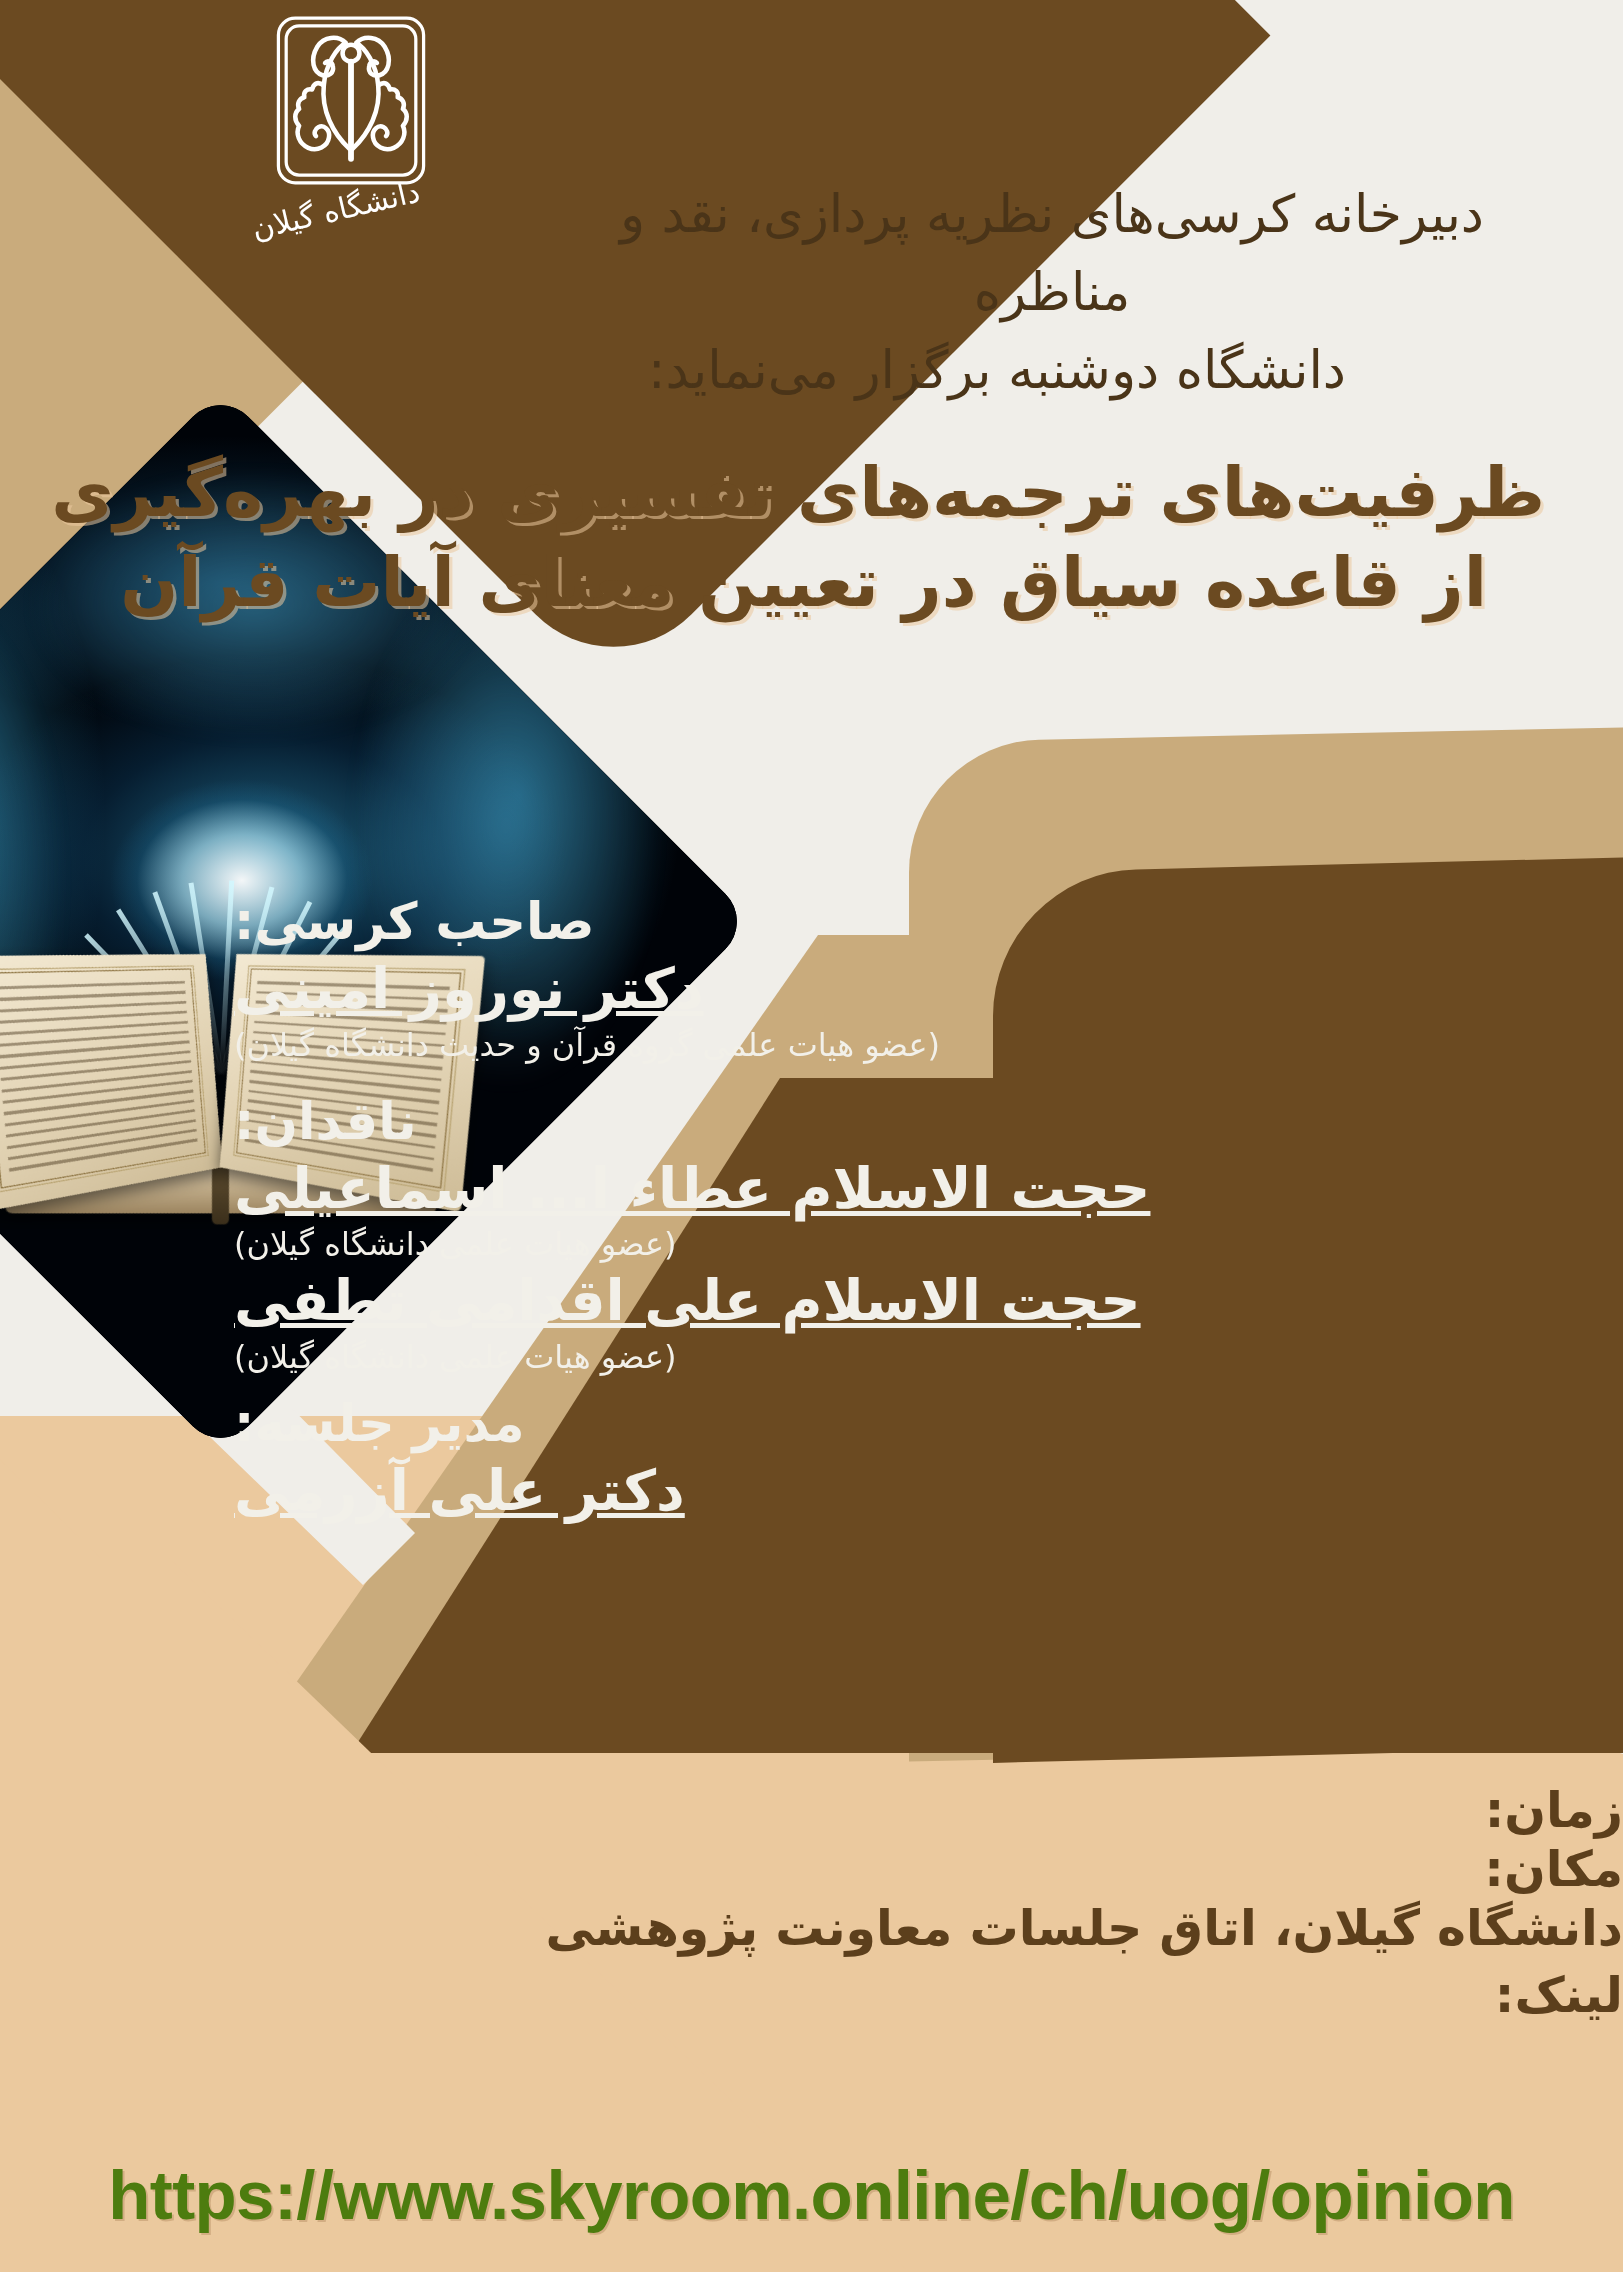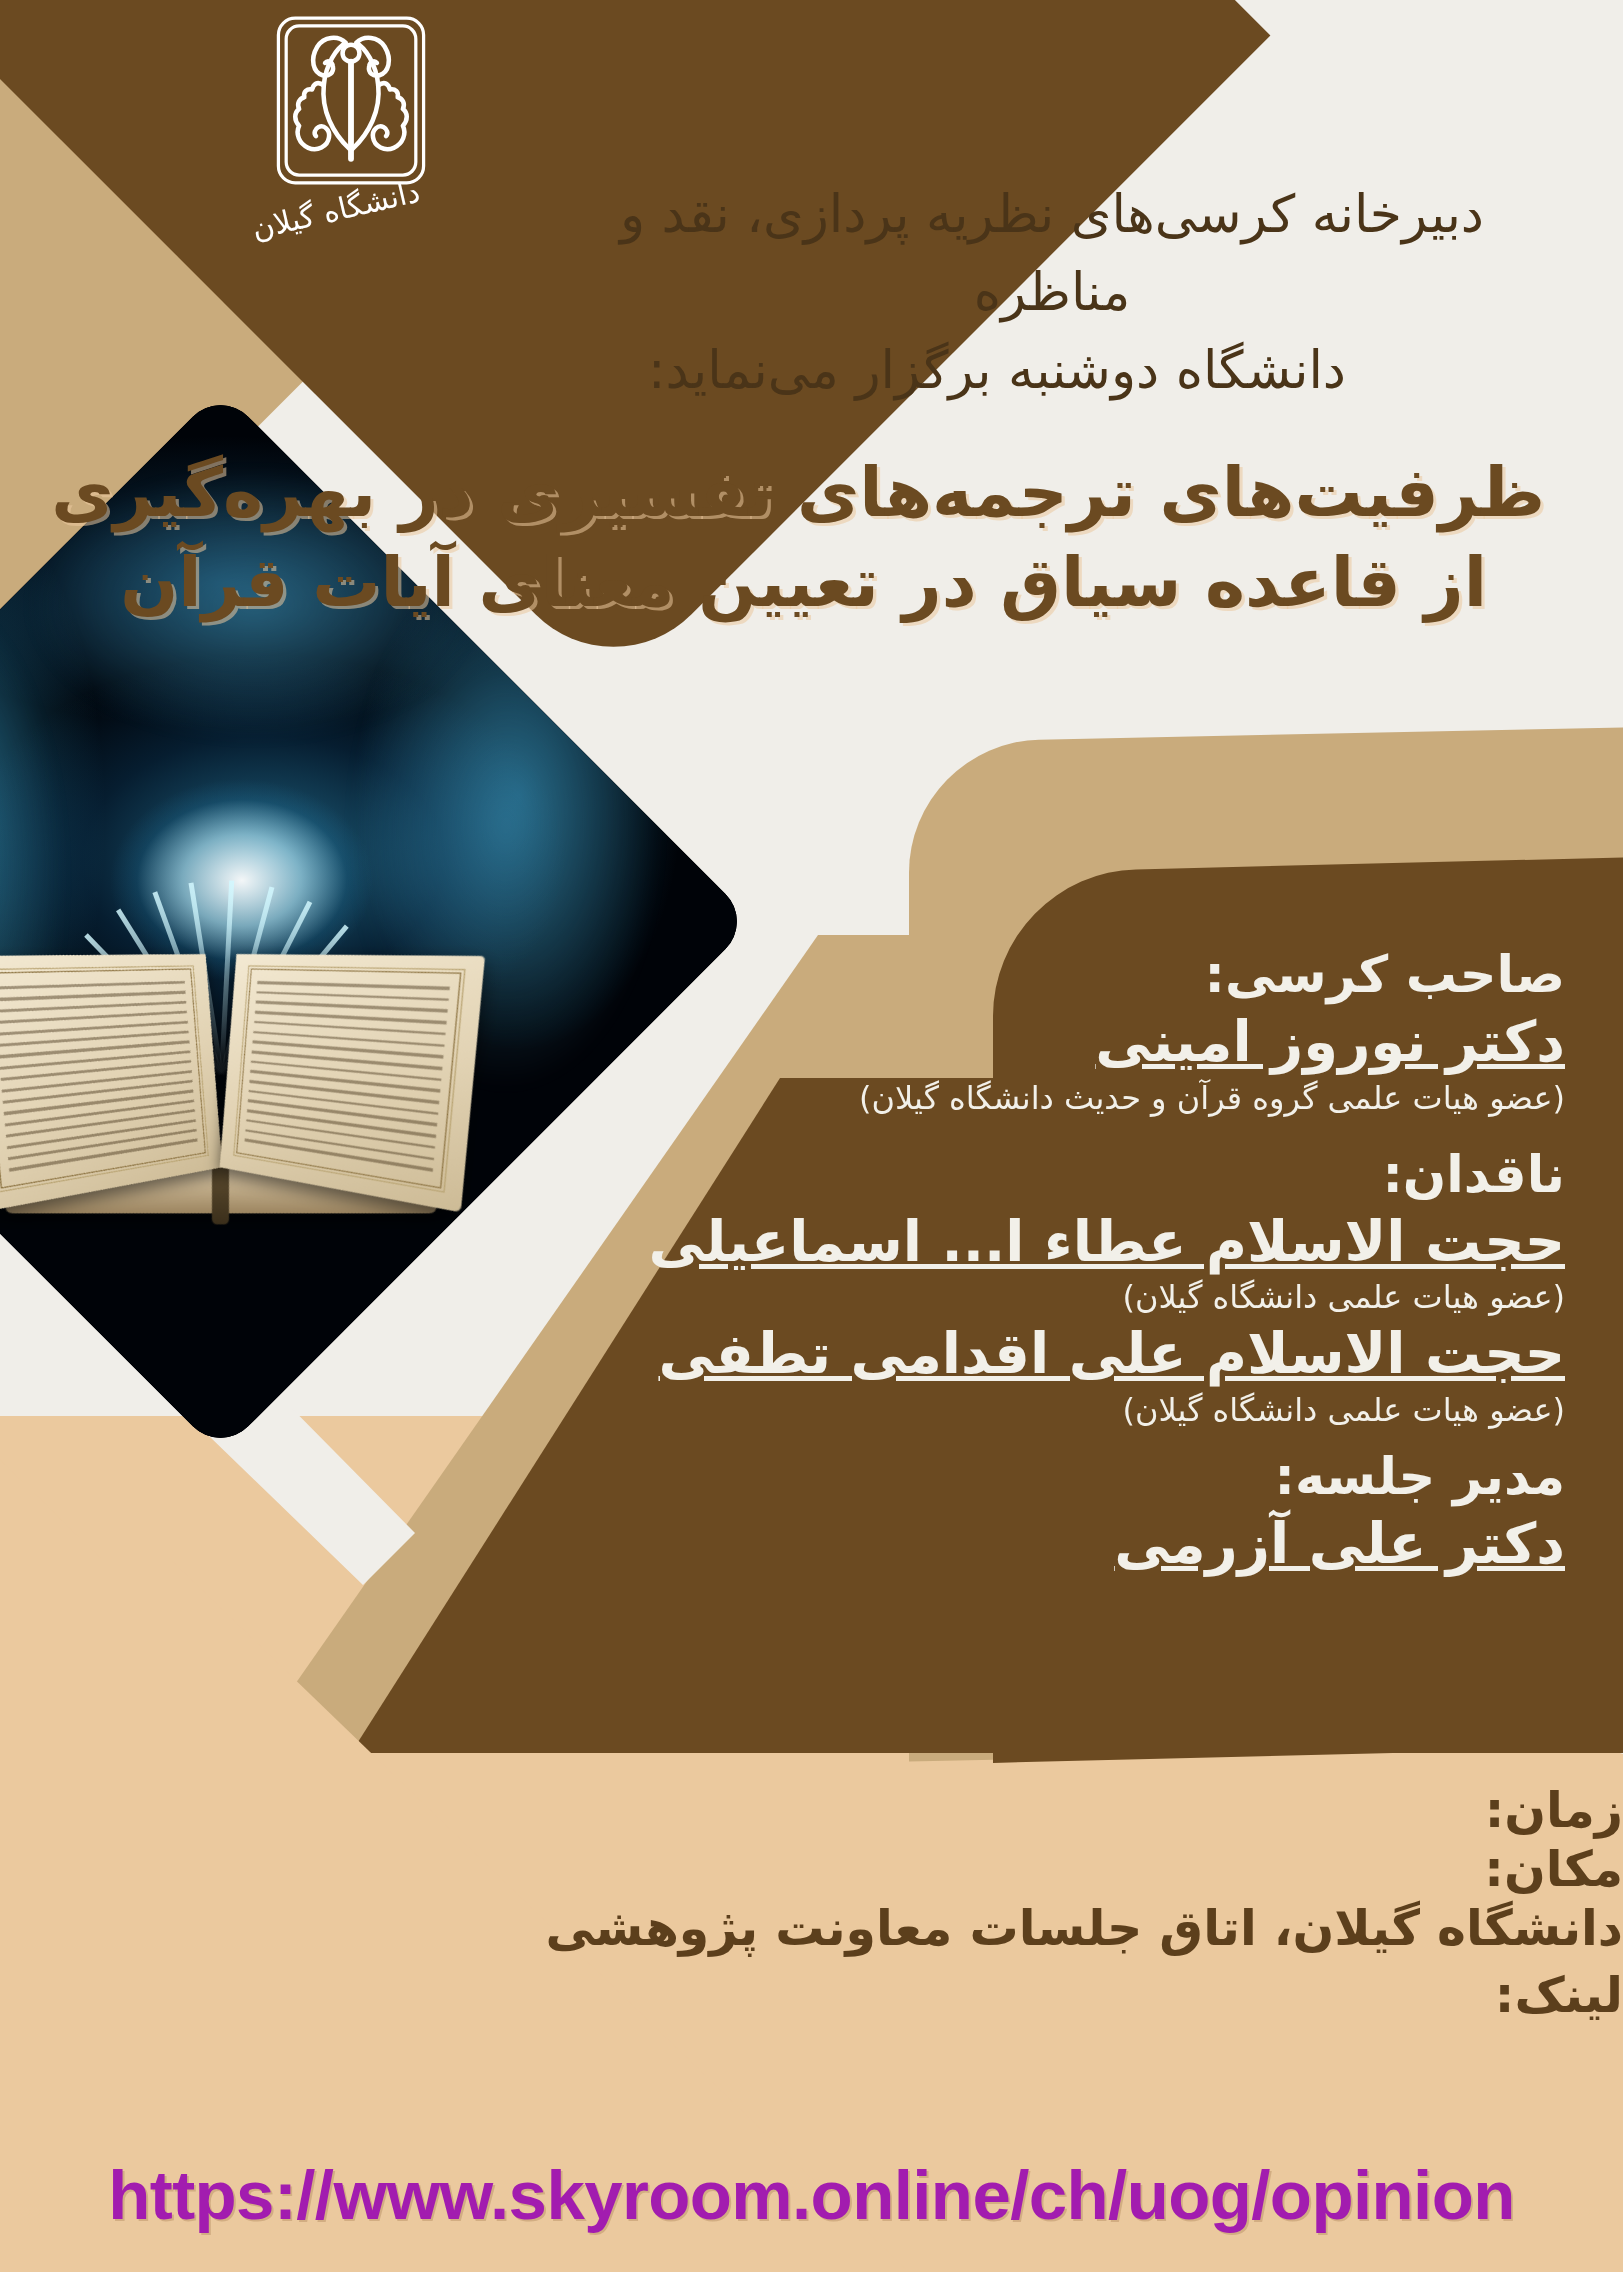--- a/index.html
+++ b/index.html
@@ -277,24 +277,24 @@
     left: 50%; top: 186px;
     width: 17px; height: 84px;
     margin-left: -8.4px;
     background: linear-gradient(to bottom, #6E5A38, #3B2F1B);
     border-radius: 0 0 5.2px 5.2px;
   }
 
   
   .people-block {
     position: absolute;
-    right: 58px; top: 945px;
+    right: 58px; top: 892px;
     width: 1331px;
     z-index: 9;
-    text-align: right;
+    text-align: left;
     color: #F2F0E9;
   }
   .role-label {
     font-size: 51px;
     font-weight: 700;
     line-height: 1.18;
     font-family: "DejaVu Sans", sans-serif;
   }
   .person-name {
     font-size: 56px;
@@ -336,21 +336,21 @@
     margin-bottom: 9px;
   }
 
   
   .link-line {
     position: absolute;
     left: 0; right: 0; top: 2156px;
     z-index: 9;
     text-align: center;
     direction: ltr;
-    color: #a21caf;
+    color: #4d7c0f;
     font-size: 69px;
     font-weight: 700;
     letter-spacing: -0.6px;
     font-family: "Liberation Sans", sans-serif;
     text-shadow: 1.9px 1.9px 0 rgba(180,140,95,0.45);
   }
 </style>
 </head>
 <body>
 

